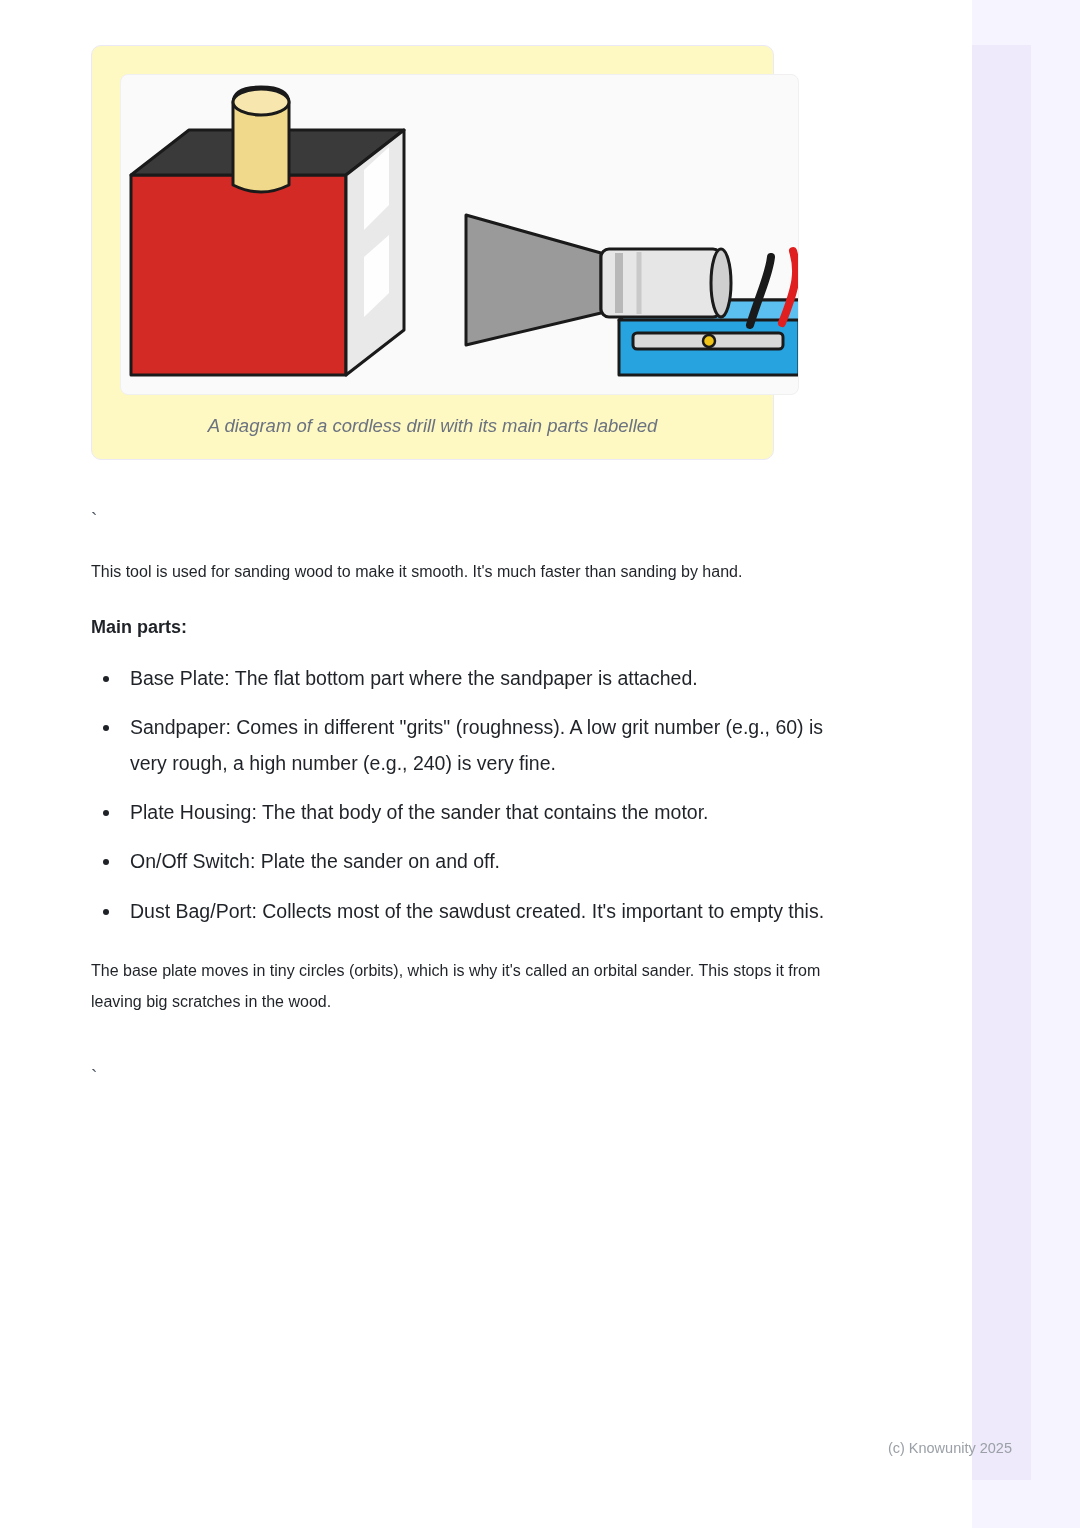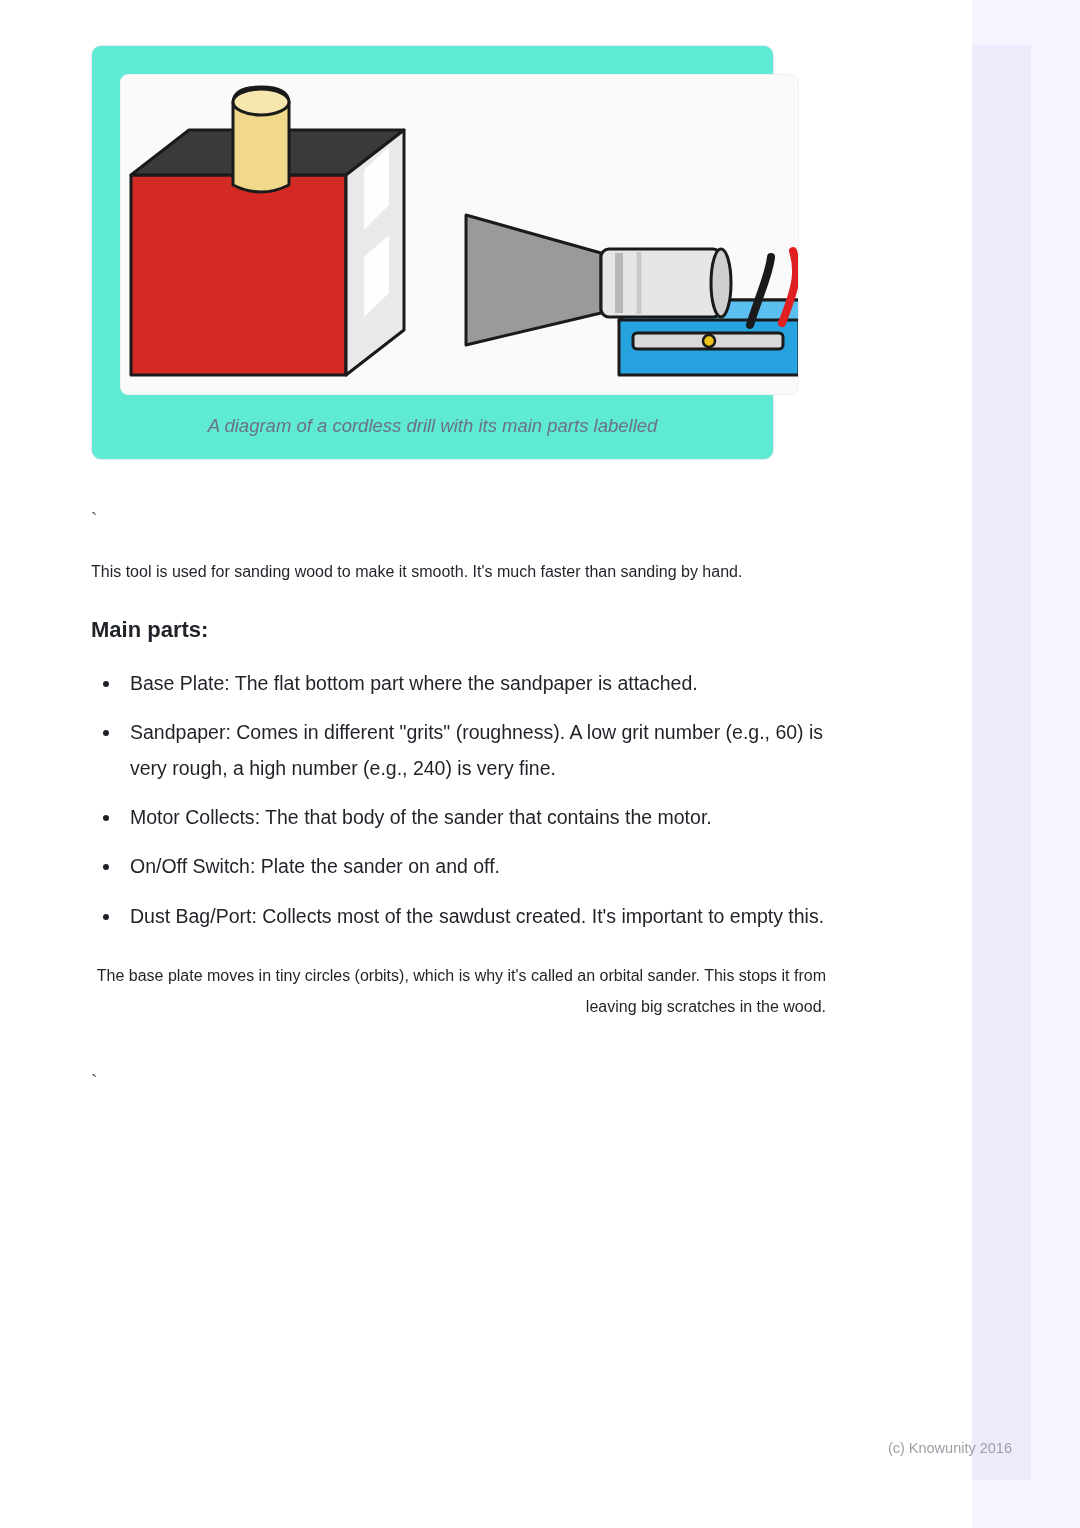--- a/index.html
+++ b/index.html
@@ -48,21 +48,21 @@
     top: 45px;
     width: 735px;
   }
 
   
   .figure-card {
     box-sizing: border-box;
     width: 683px;
     border: 1px solid #ece9f7;
     border-radius: 10px;
-    background: #5eead4;
+    background: #fef9c3;
     padding: 28px 28px 22px 28px;
   }
   .figure-inner {
     box-sizing: border-box;
     width: 679px;
     height: 321px;
     background: #fafafa;
     border: 1px solid #f0f0f0;
     border-radius: 8px;
     position: relative;
@@ -92,23 +92,23 @@
     margin: 56px 0 0 0;
     letter-spacing: 0.1px;
   }
   p.body {
     font-size: 16px;
     line-height: 1.95;
     color: #1f2328;
     margin: 26px 0 0 0;
     text-align: justify;
   }
-  p.body.no-justify { text-align: right; }
+  p.body.no-justify { text-align: left; }
   p.lead-bold {
-    font-size: 22px;
+    font-size: 18px;
     font-weight: bold;
     color: #1f2328;
     margin: 30px 0 0 0;
   }
   ul.parts {
     margin: 22px 0 0 0;
     padding-left: 31px;
     list-style: disc;
   }
   ul.parts li {
@@ -187,29 +187,29 @@
     <p class="lead-bold">Main parts:</p>
 
     <ul class="parts">
       <li>
         <b>Base Plate</b><span>: The flat bottom part where the sandpaper is attached.</span>
       </li>
       <li>
         <b>Sandpaper</b><span>: Comes in different "grits" (roughness). A low grit number (e.g., 60) is very rough, a high number (e.g., 240) is very fine.</span>
       </li>
       <li>
-        <b>Motor Collects</b><span>: The that body of the sander that contains the motor.</span>
+        <b>Plate Housing</b><span>: The that body of the sander that contains the motor.</span>
       </li>
       <li>
         <b>On/Off Switch</b><span>: Plate the sander on and off.</span>
       </li>
       <li>
         <b>Dust Bag/Port</b><span>: Collects most of the sawdust created. It's important to empty this.</span>
       </li>
     </ul>
 
     <p class="body no-justify">The base plate moves in tiny circles (orbits), which is why it's called an orbital sander. This stops it from leaving big scratches in the wood.</p>
 
     <div class="tick">`</div>
   </div>
 </div>
 
-<div class="footer-note">(c) Knowunity 2016</div>
+<div class="footer-note">(c) Knowunity 2025</div>
 
 </body></html>

